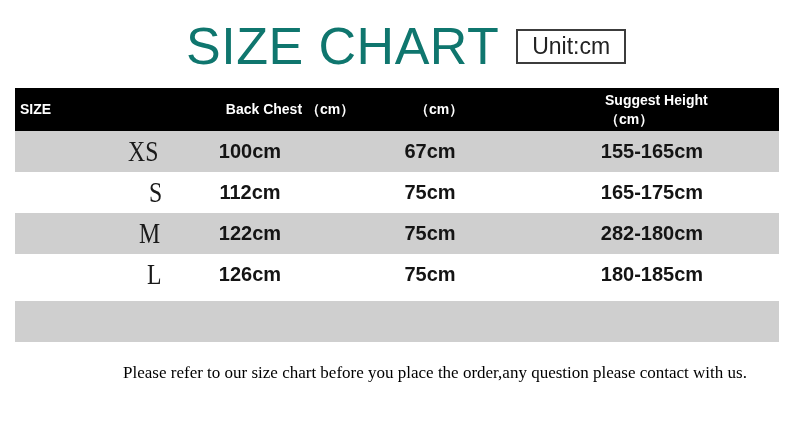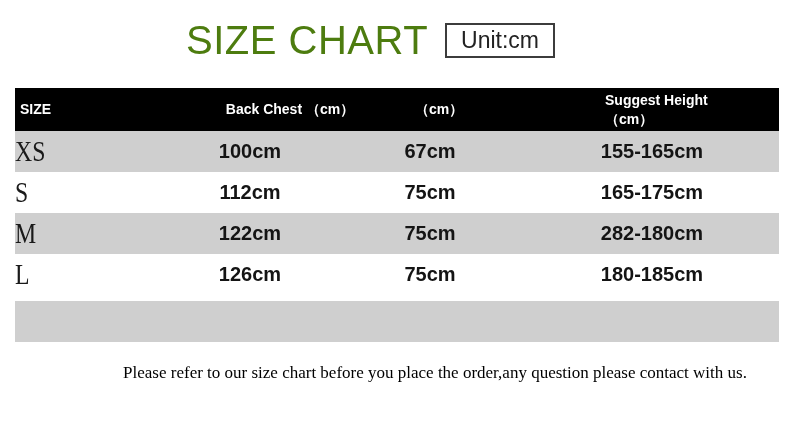--- a/index.html
+++ b/index.html
@@ -3,42 +3,42 @@
 <meta charset="utf-8">
 <style>
   * { margin:0; padding:0; box-sizing:border-box; }
   html,body { background:#ffffff; }
   .page {
     position:relative; width:790px; height:431px; background:#ffffff;
     font-family:"Liberation Sans", sans-serif; overflow:hidden;
   }
   
   .title-row { position:absolute; top:20px; left:186px; display:flex; align-items:center; gap:17px; }
-  .page-title { font-size:40px; font-weight:normal; color:#4d7c0f; letter-spacing:0.5px; line-height:1; }
+  .page-title { font-size:52px; font-weight:normal; color:#0f766e; letter-spacing:0.5px; line-height:1; }
   .unit-box { border:2px solid #3c3c3c; height:35px; padding:0 14px; display:flex; align-items:center; background:#fff; }
   .unit-box span { font-size:23px; color:#222; font-weight:normal; }
 
   
   .size-table { position:absolute; left:15px; top:88px; width:764px; }
   .thead {
     display:grid; grid-template-columns:165px 220px 190px 1fr;
     background:#000000; color:#ffffff; height:43px;
     font-weight:bold; font-size:14px;
   }
   .th { display:flex; flex-direction:column; justify-content:center; line-height:19px; }
   .th-size   { padding-left:5px; }
   .th-chest  { align-items:center; text-align:center; }
   .th-cbl    { padding-left:15px; }
   .th-height { padding-left:15px; }
 
   .tr { display:grid; grid-template-columns:150px 170px 190px 1fr; height:41px; align-items:center; }
   .tr.alt { background:#cfcfcf; }
   .td { text-align:center; font-weight:bold; font-size:20px; color:#141414; }
   .td-size {
-    text-align:left; padding-left:0;
+    text-align:right; padding-left:22px;
     font-family:"Liberation Serif", serif; font-weight:normal; font-size:29px; color:#1a1a1a;
   }
   .td-size span { display:inline-block; transform:scaleX(0.82); transform-origin:0 50%; }
 
   .row-gap { height:6px; background:#ffffff; }
   .empty-bar { height:41px; background:#cfcfcf; }
 
   
   .footer-note {
     position:absolute; top:363px; left:0; width:100%;

